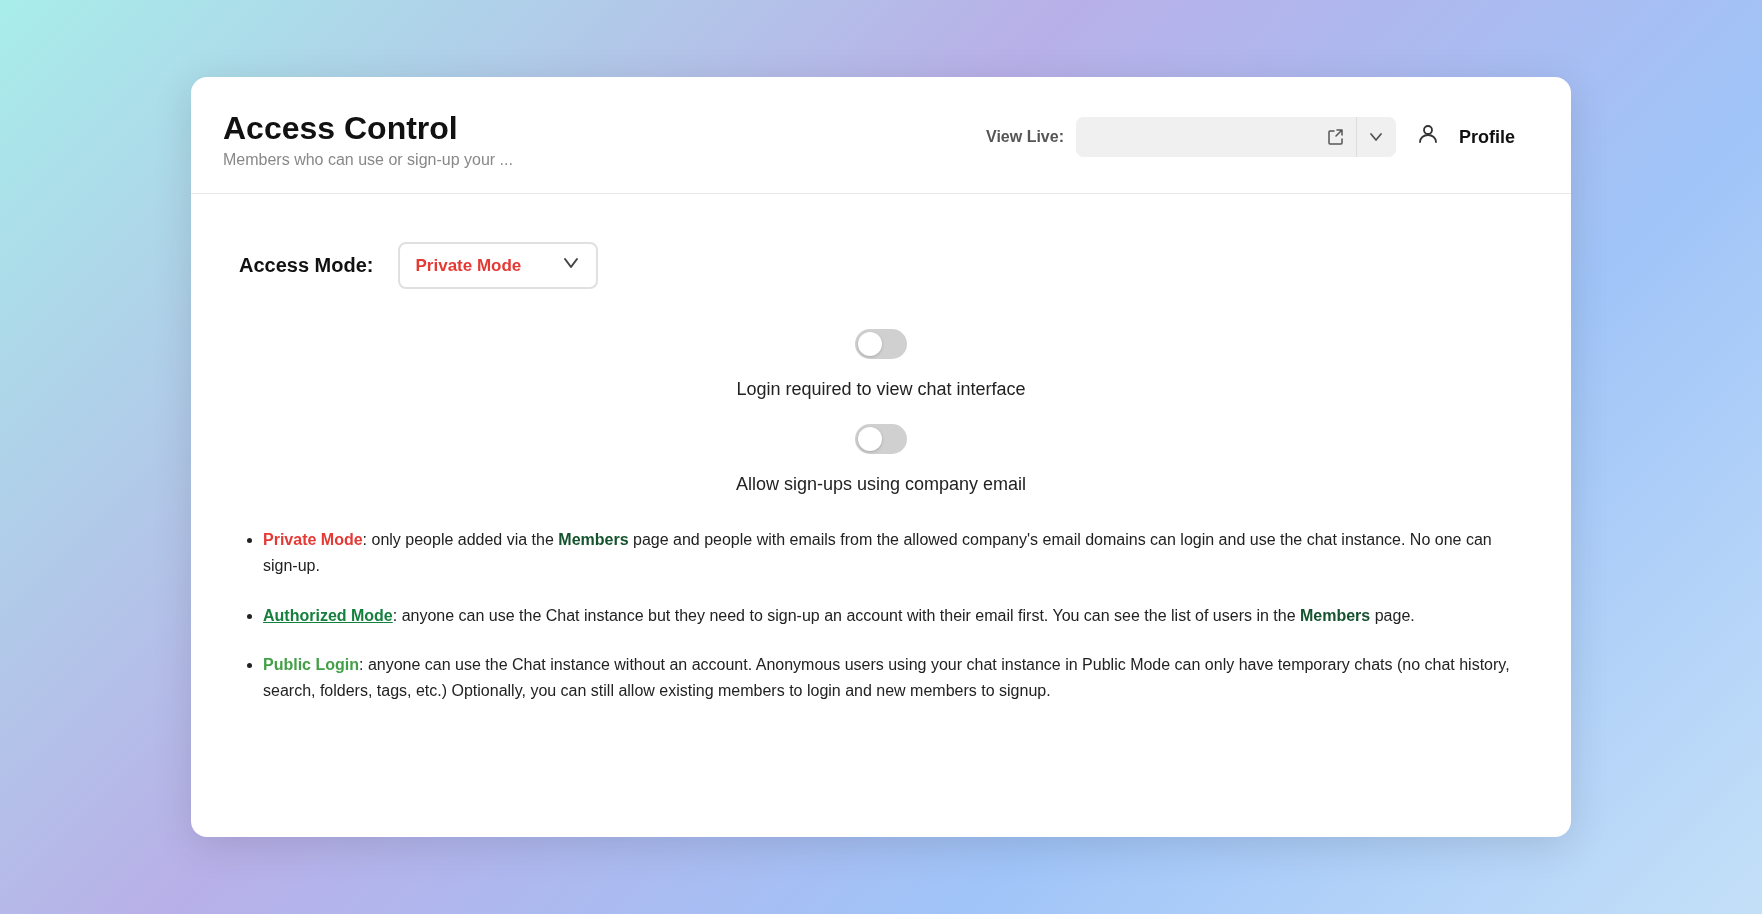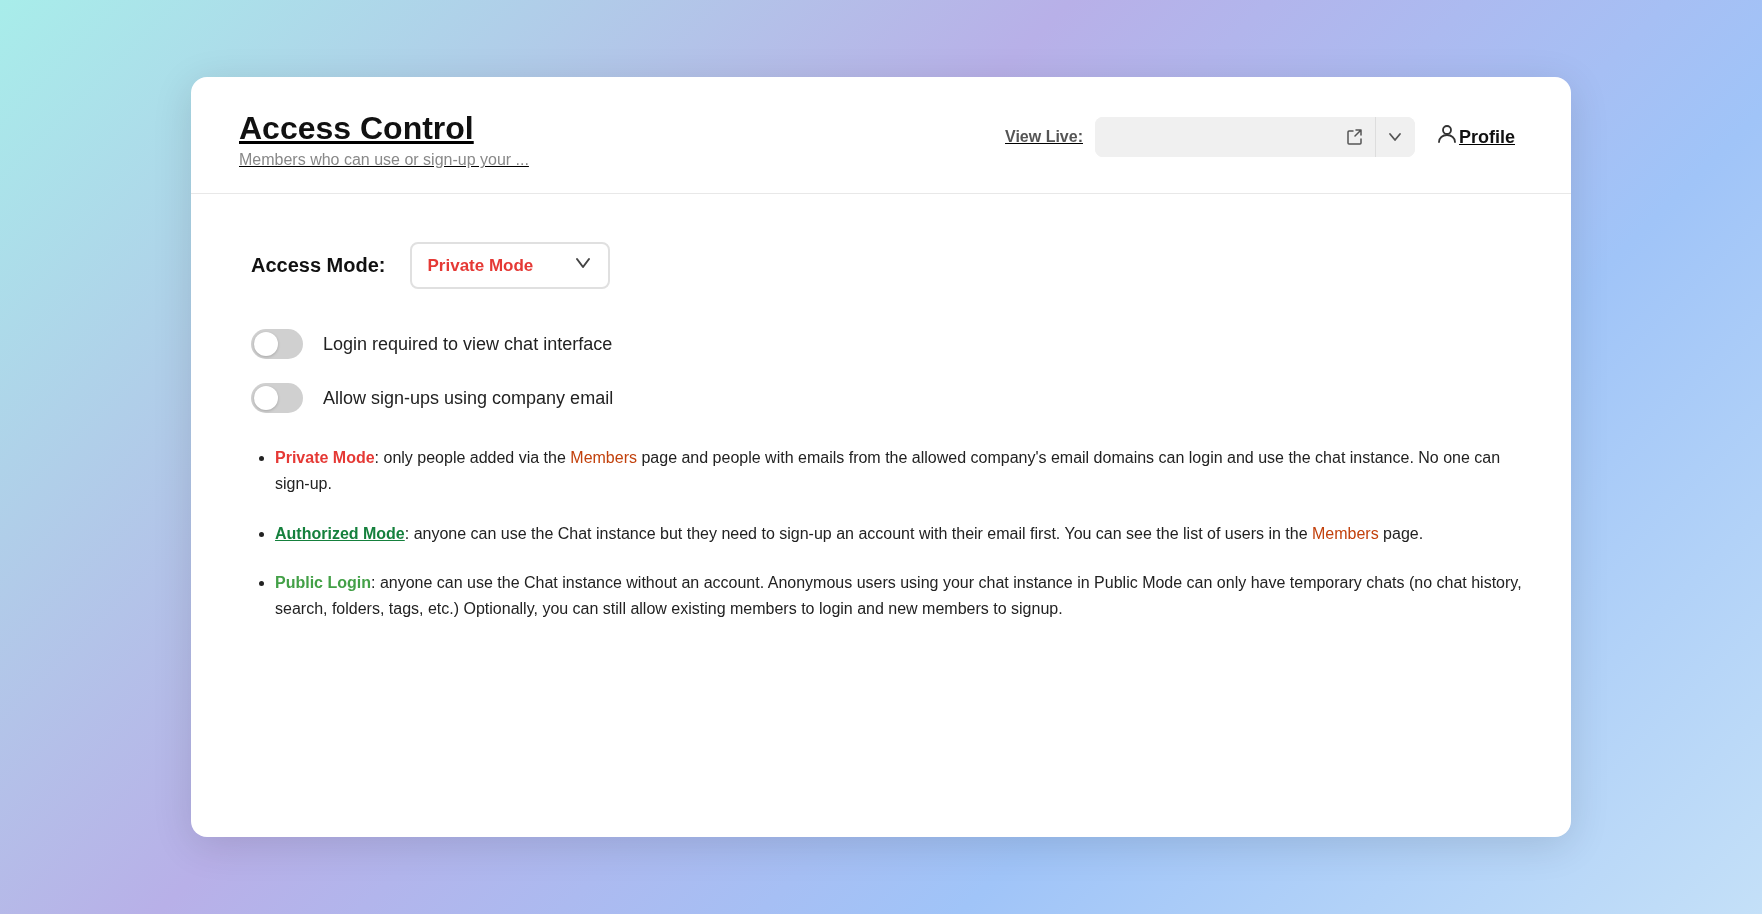--- a/index.html
+++ b/index.html
@@ -17,25 +17,24 @@
     .card {
       background: #ffffff;
       border-radius: 16px;
       width: 1380px;
       min-height: 760px;
       box-shadow: 0 8px 40px rgba(0,0,0,0.12);
       overflow: hidden;
     }
 
     .card-header {
-      padding: 32px 48px 0 48px;
+      padding: 32px 48px 0 32px;
       display: flex;
       align-items: flex-start;
       justify-content: space-between;
-      text-decoration: underline;
     }
 
     .header-left {}
 
     .page-title {
       font-size: 32px;
       font-weight: 700;
       color: #111111;
       line-height: 1.2;
     }
@@ -102,21 +101,21 @@
       align-items: center;
       justify-content: center;
       color: #555;
       font-size: 16px;
       border-left: 1px solid #ddd;
     }
 
     .profile-btn {
       display: flex;
       align-items: center;
-      gap: 0;
+      gap: 19px;
       background: none;
       border: none;
       cursor: pointer;
       font-size: 18px;
       font-weight: 700;
       color: #111111;
       padding: 4px 8px;
     }
 
     .profile-icon {
@@ -124,21 +123,21 @@
       color: #333;
     }
 
     .divider {
       height: 1px;
       background: #e8e8e8;
       margin: 24px 0 0 0;
     }
 
     .card-body {
-      padding: 48px 48px 48px 60px;
+      padding: 48px 48px 48px 48px;
     }
 
     .access-mode-row {
       display: flex;
       align-items: center;
       gap: 24px;
       margin-bottom: 40px;
     }
 
     .access-mode-label {
@@ -170,20 +169,21 @@
     .access-mode-chevron {
       font-size: 18px;
       color: #444;
     }
 
     .toggle-row {
       display: flex;
       align-items: center;
       gap: 20px;
       margin-bottom: 24px;
+      flex-direction: column;
     }
 
     .toggle {
       position: relative;
       width: 52px;
       height: 30px;
       background: #d0d0d0;
       border-radius: 15px;
       cursor: pointer;
       flex-shrink: 0;
@@ -218,21 +218,21 @@
       list-style-type: disc;
     }
 
     .info-list li:last-child {
       margin-bottom: 0;
     }
 
     .mode-private { color: #e53935; font-weight: 700; }
     .mode-authorized { color: #15803d; font-weight: 700; text-decoration: underline; }
     .mode-public { color: #43a047; font-weight: 700; }
-    .link-members { color: #c2410c; font-weight: 400; }
+    .link-members { color: #14532d; font-weight: 700; }
   </style>
 </head>
 <body>
 
 <div class="card">
   <div class="card-header">
     <div class="header-left">
       <div class="page-title">Access Control</div>
       <div class="page-subtitle">Members who can use or sign-up your ...</div>
     </div>

